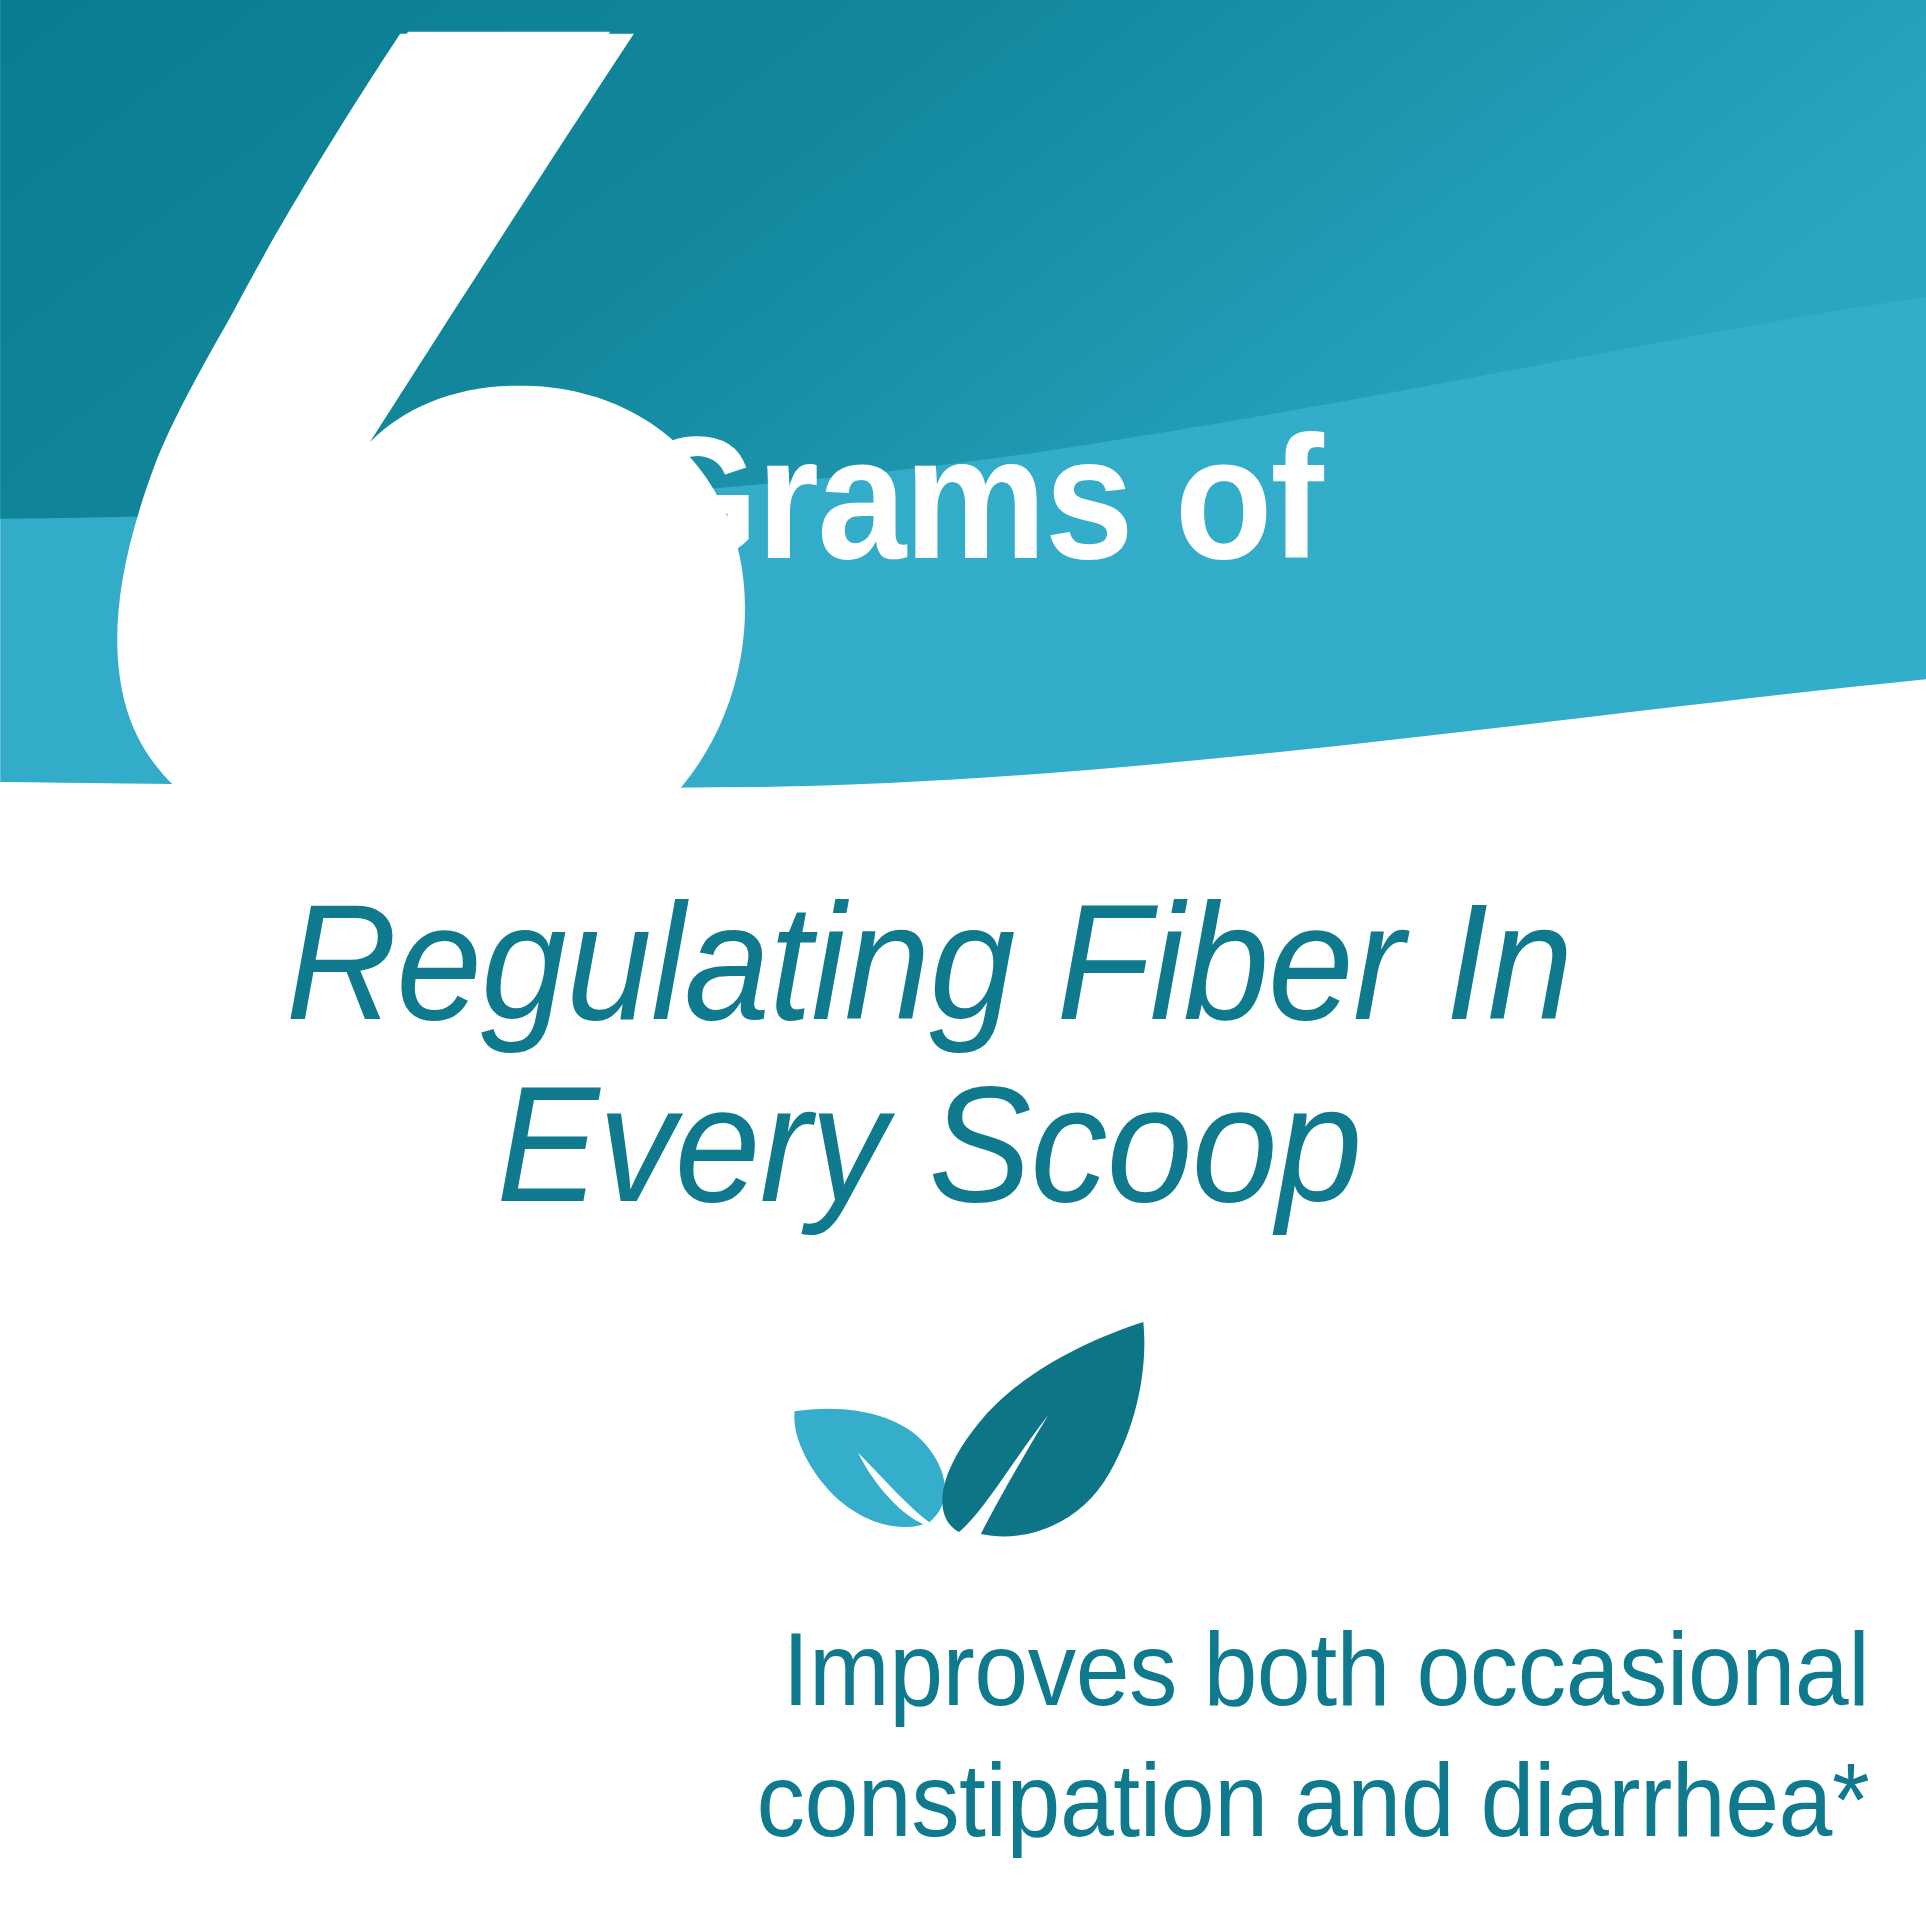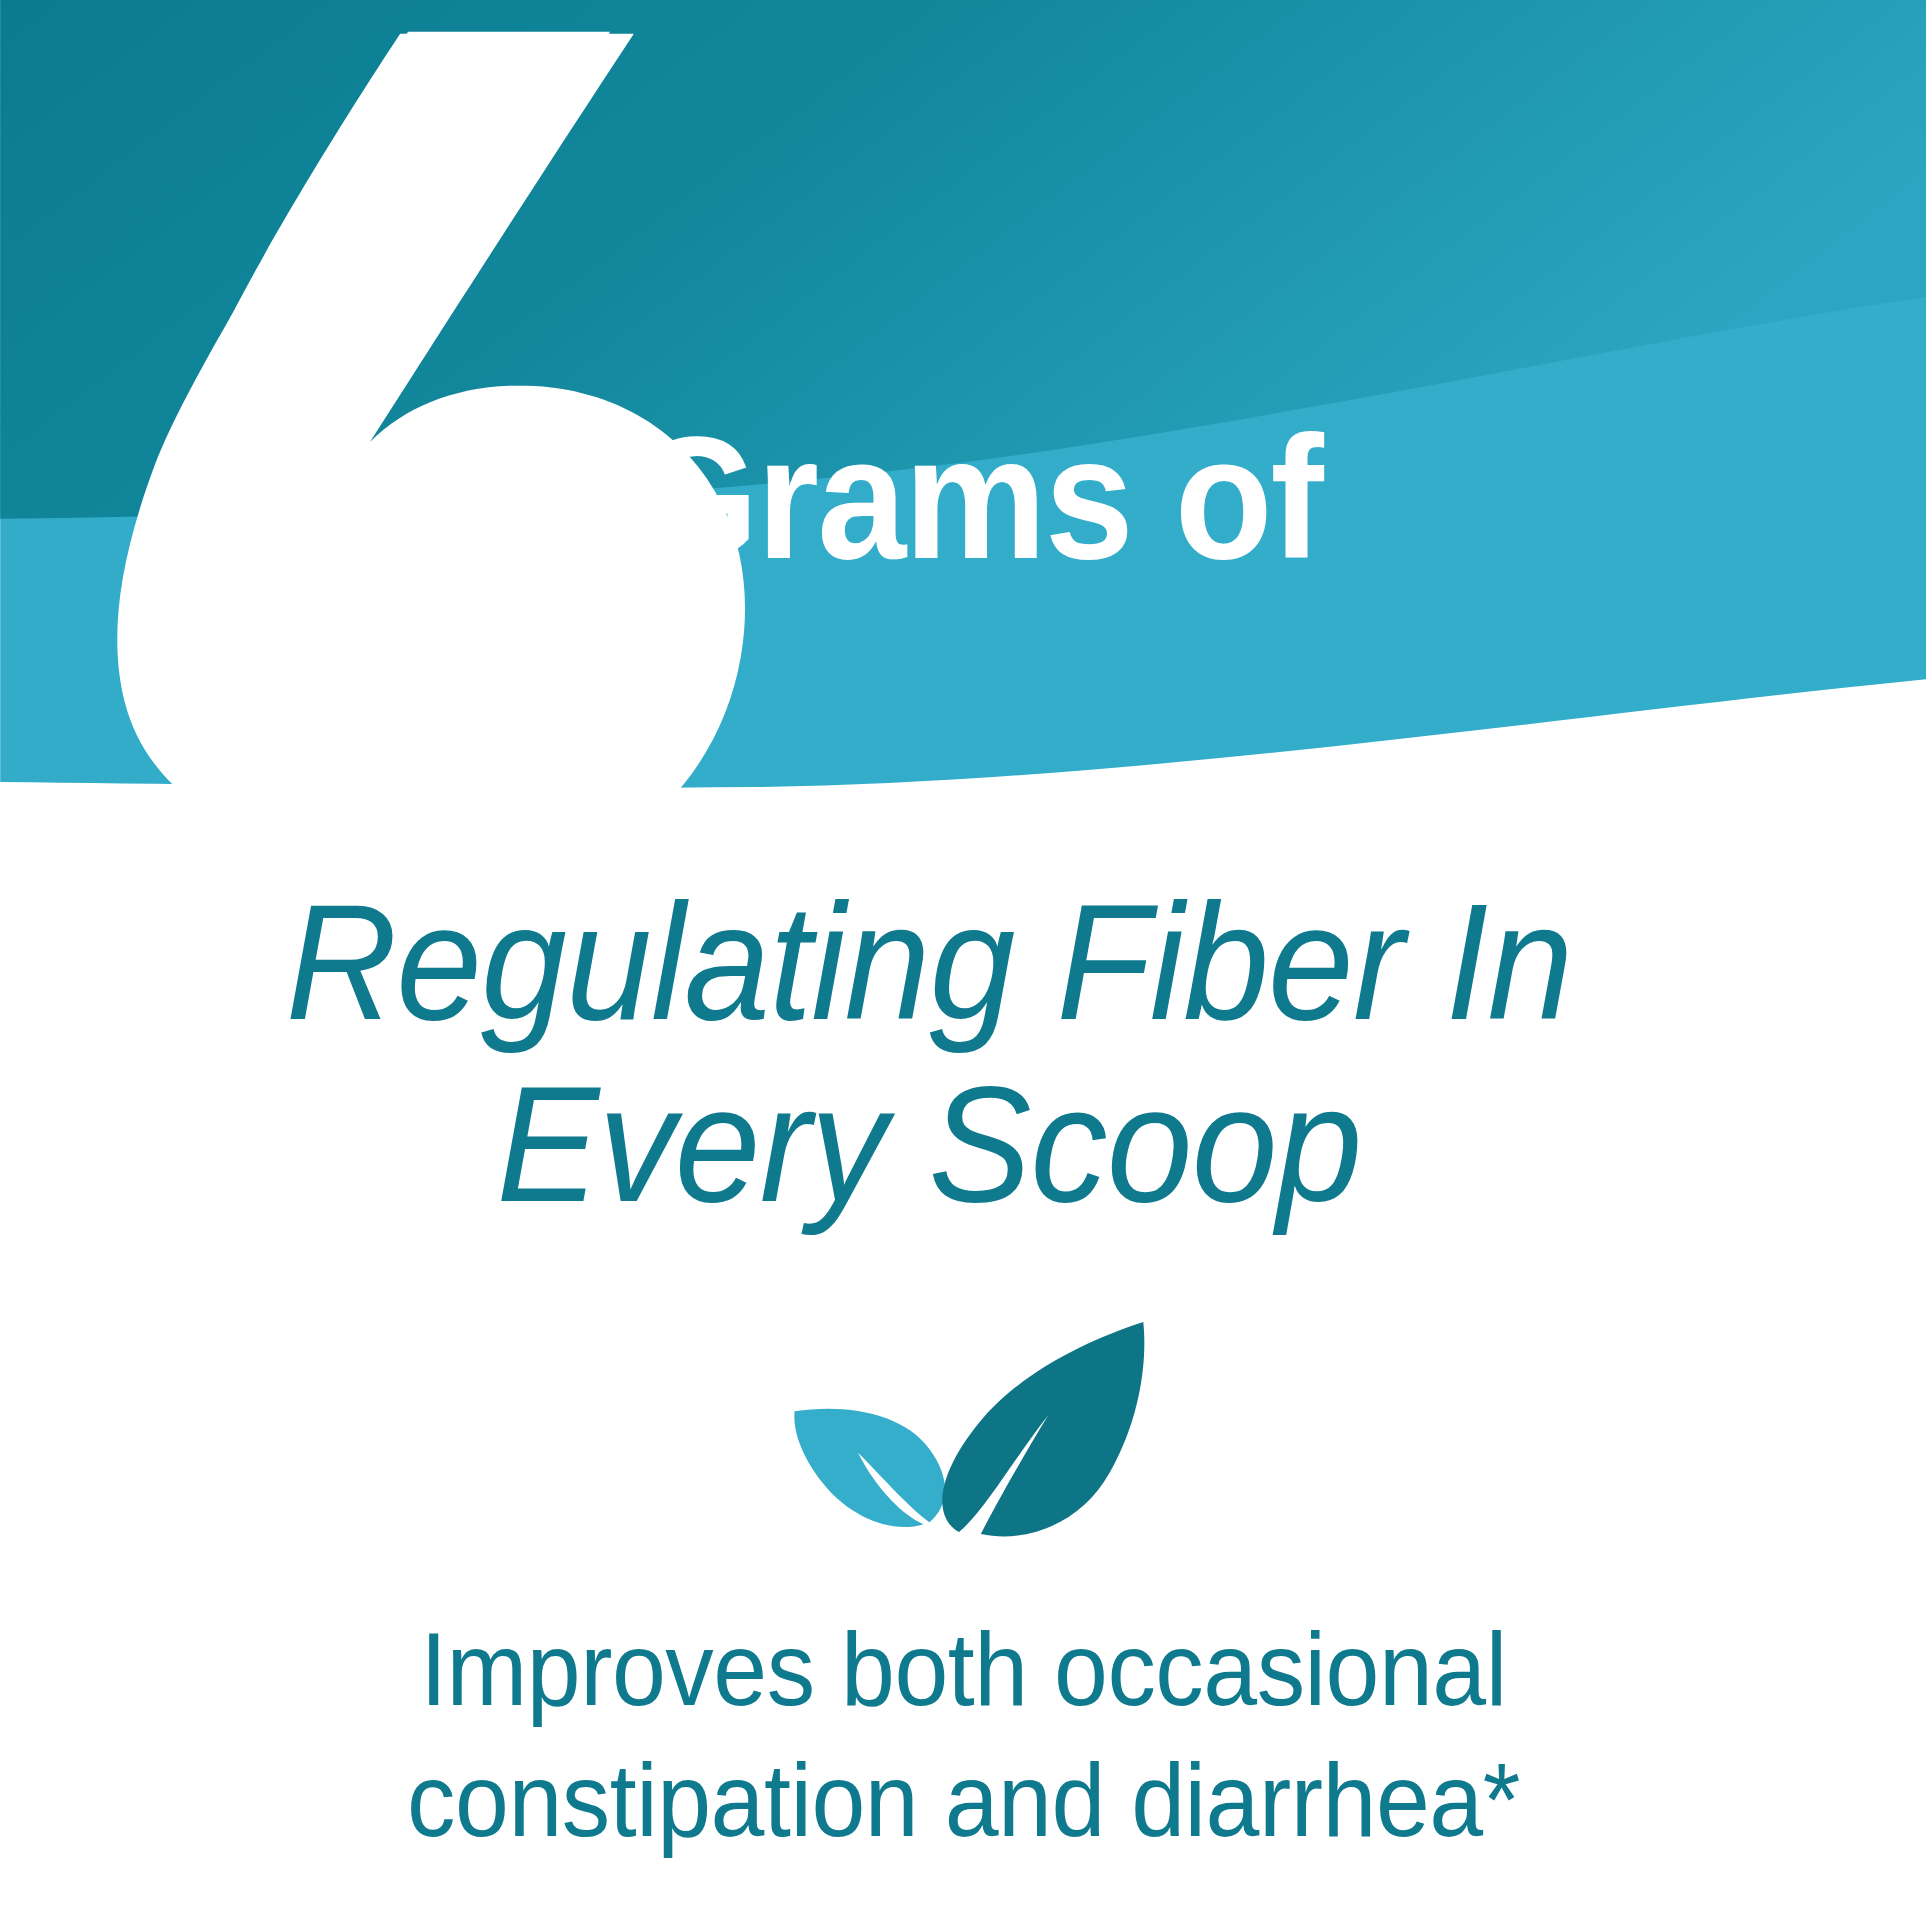--- a/index.html
+++ b/index.html
@@ -86,21 +86,21 @@
     height: 248px;
   }
   .leaf-mark svg { display: block; }
 
   
   .subtext {
     position: absolute;
     left: 0;
     top: 1604px;
     width: 1927px;
-    text-align: center;
+    text-align: right;
     color: #0F7A8E;
     font-family: "Liberation Sans", sans-serif;
     font-weight: 400;
     font-size: 103px;
     line-height: 131px;
     letter-spacing: -0.5px;
   }
   .subtext .sub-line {
     display: block;
     transform: scaleX(0.94);

